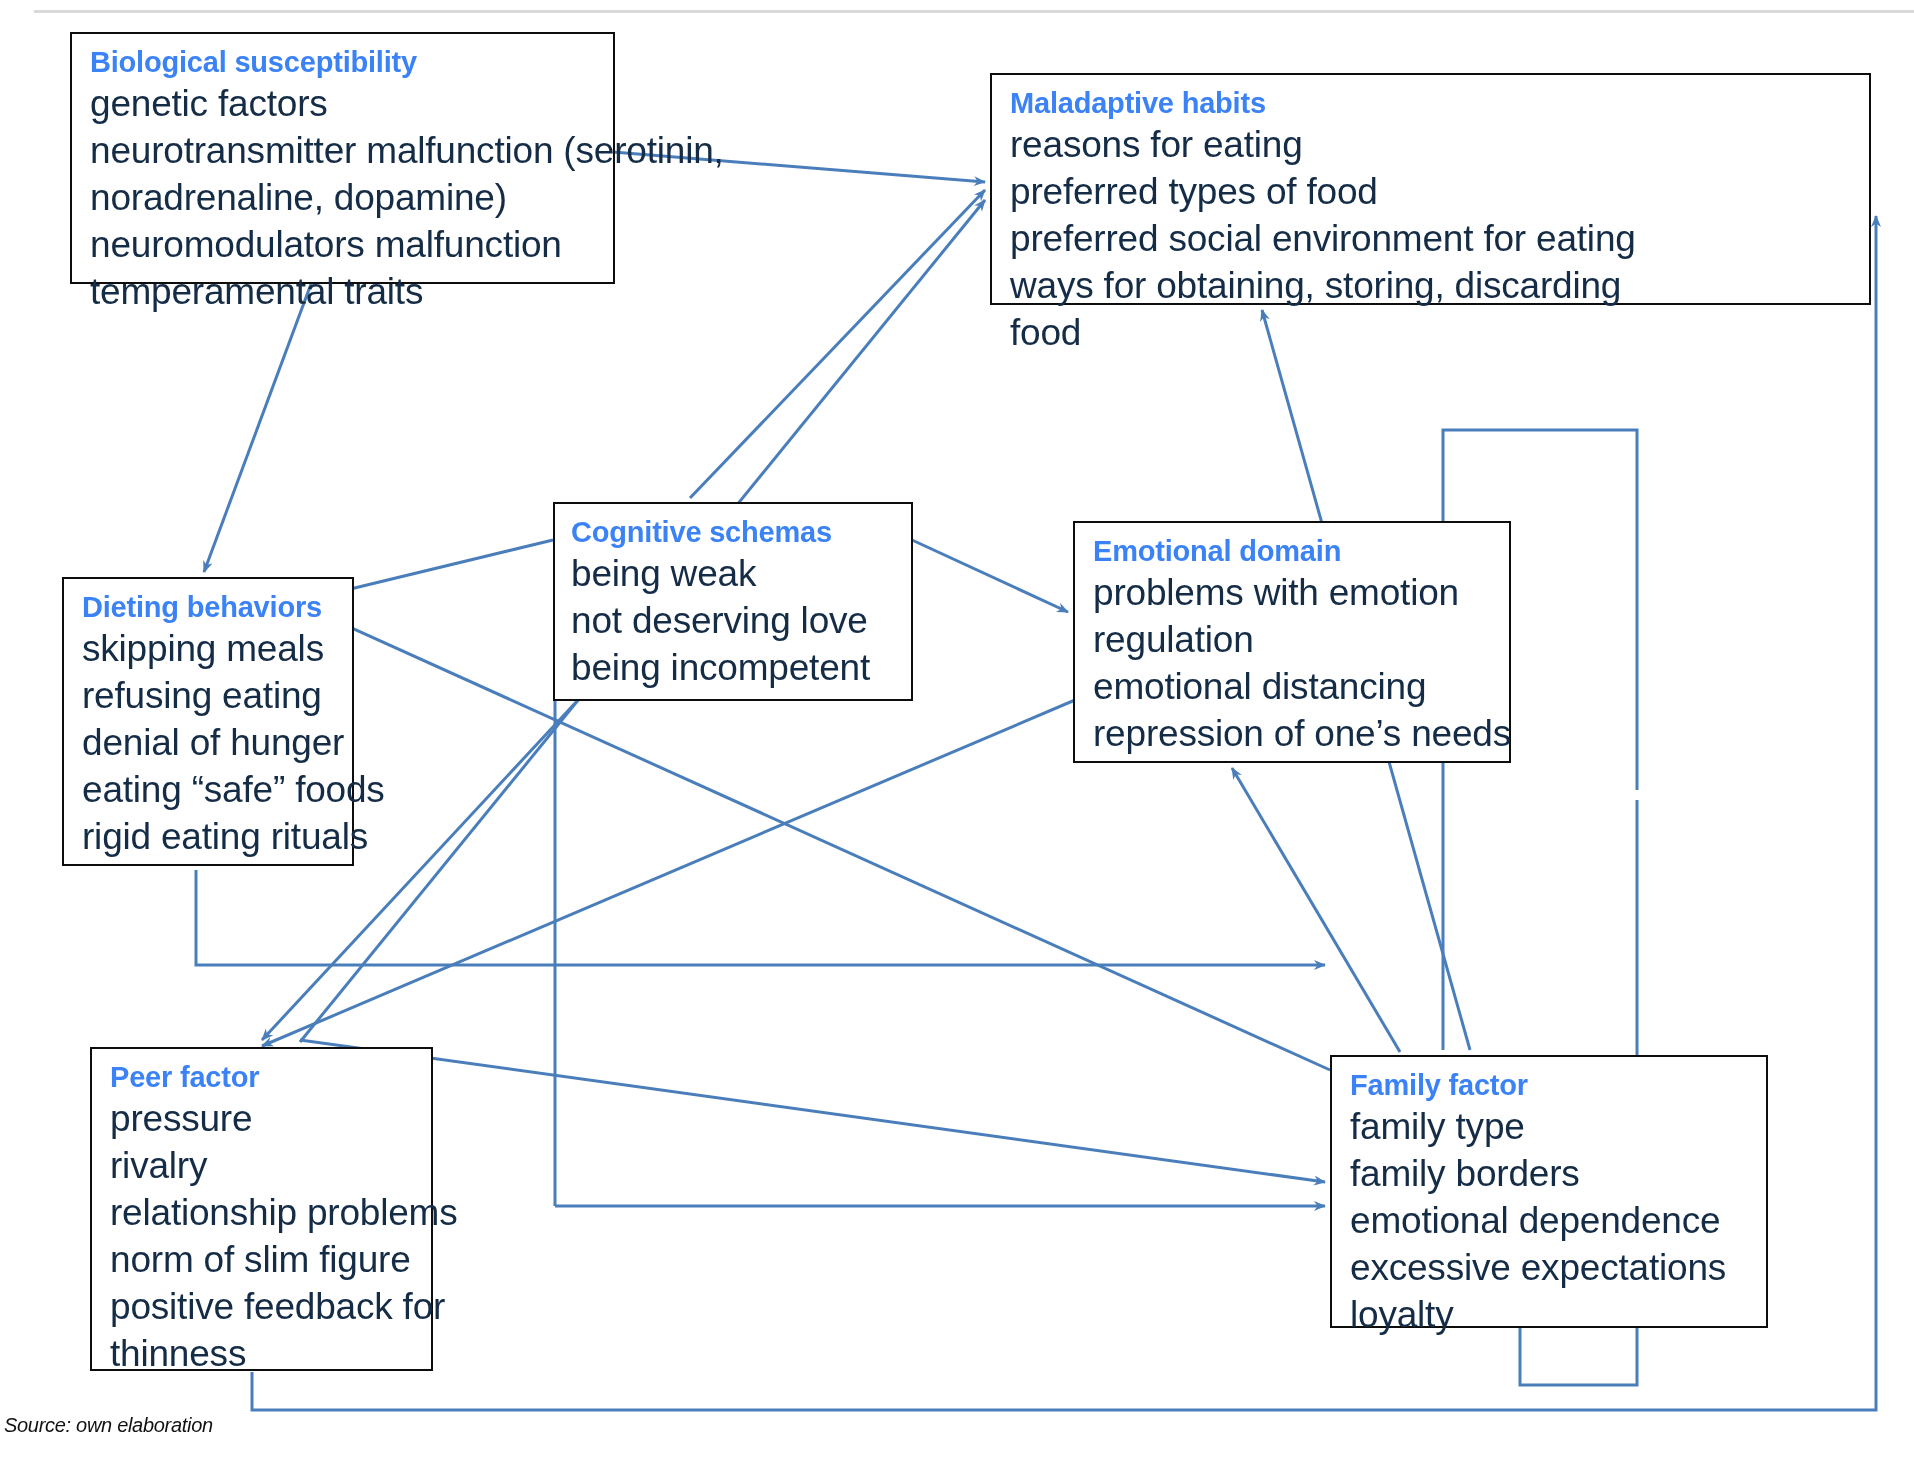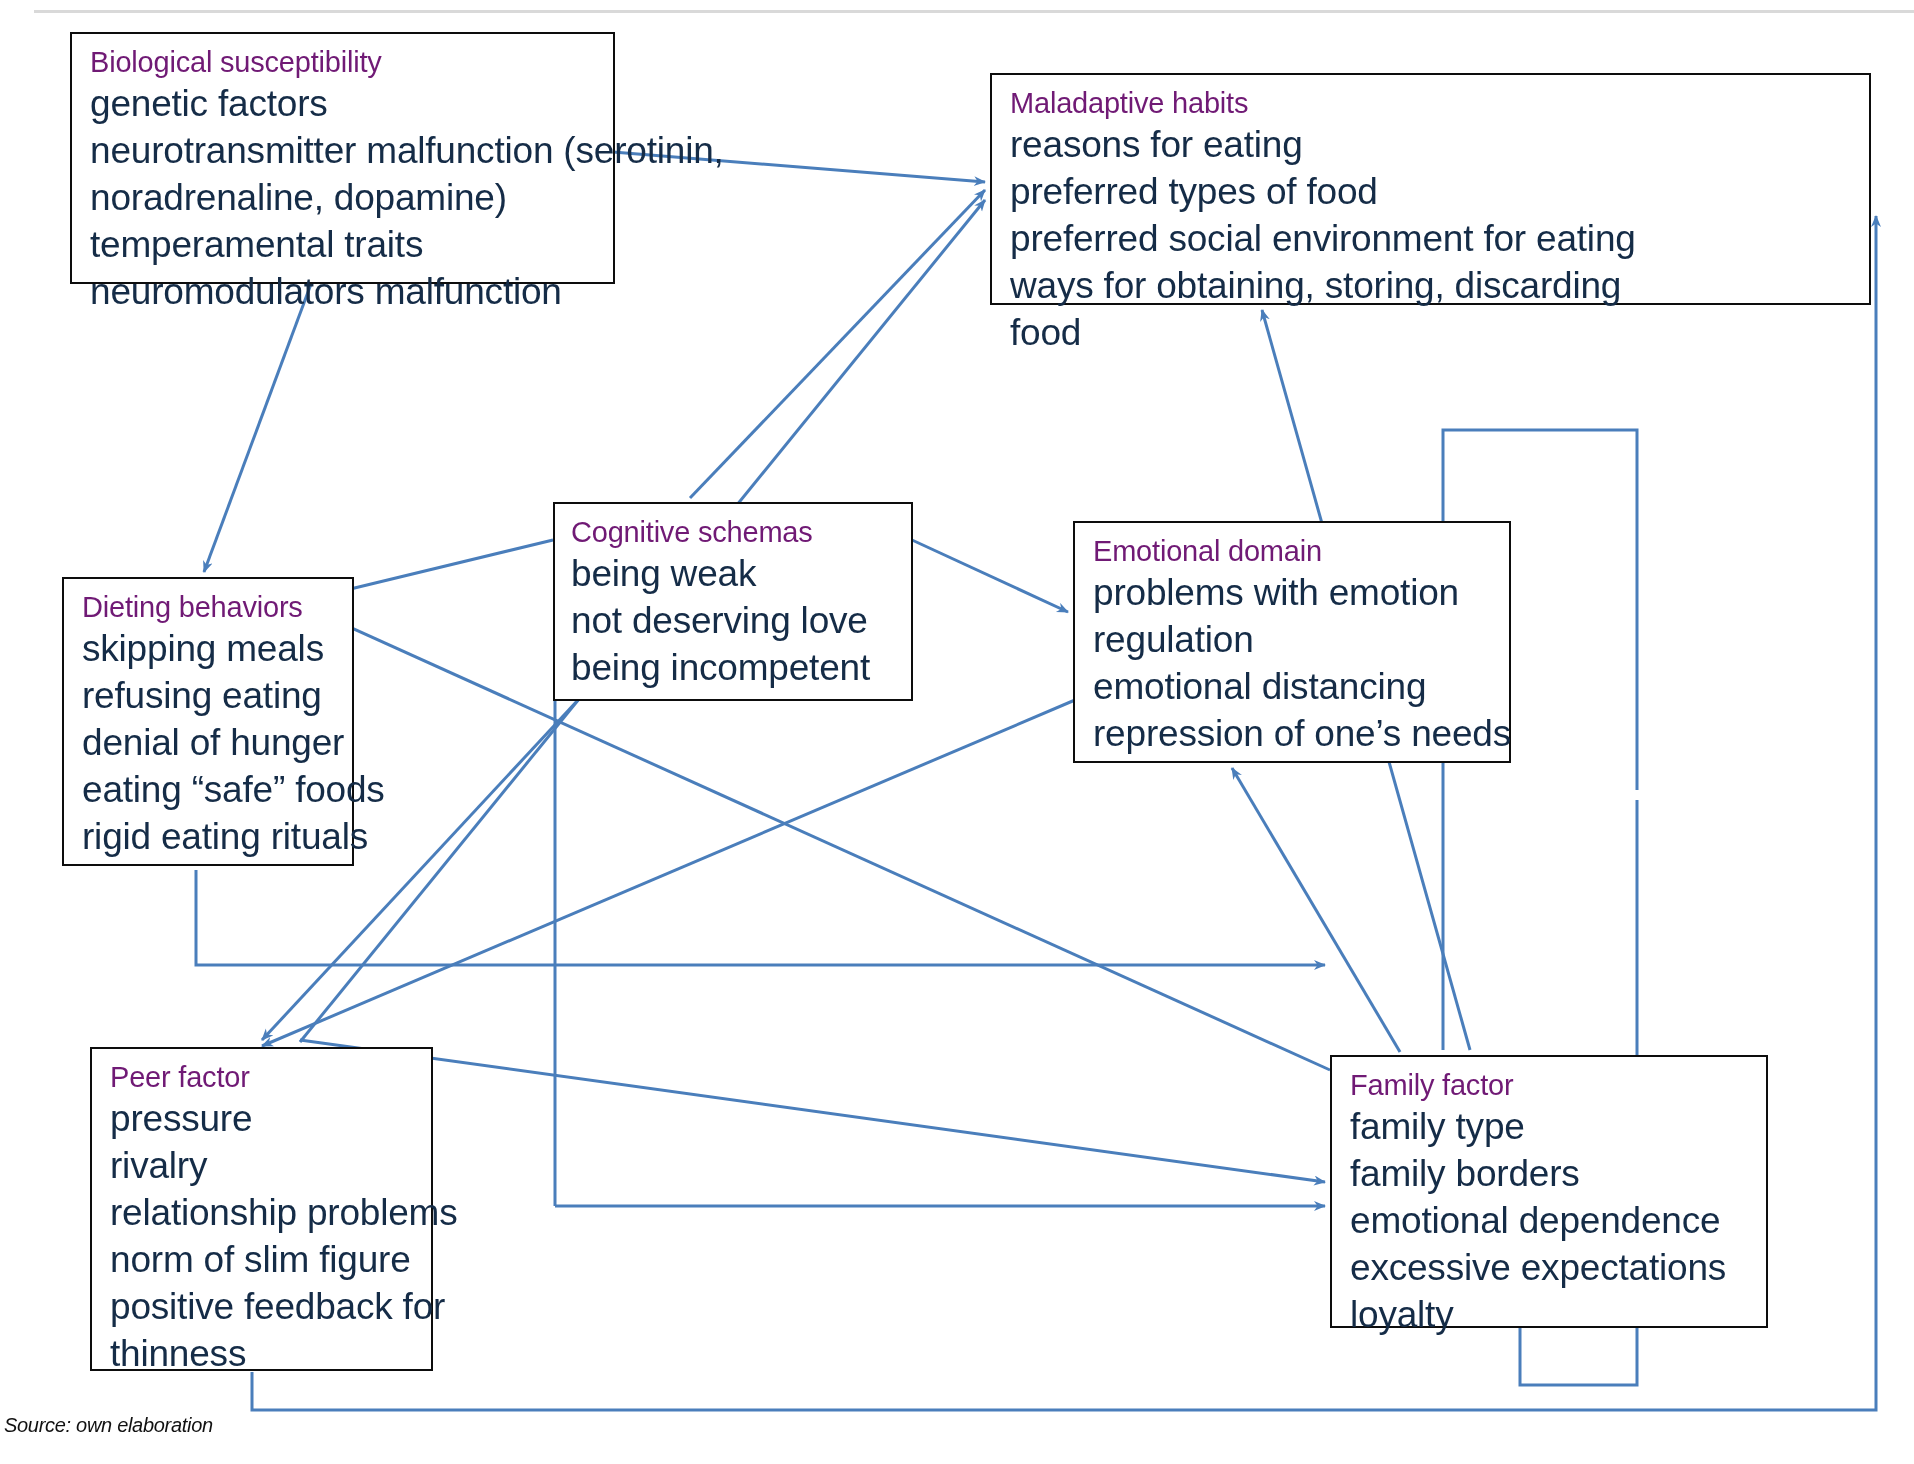--- a/index.html
+++ b/index.html
@@ -2,21 +2,21 @@
 <html><head>
 <meta charset="utf-8">
 <title>Eating disorder model diagram</title>
 <style>
   html,body{margin:0;padding:0;background:#ffffff;}
   body{font-family:"Liberation Sans",sans-serif;}
   #stage{position:relative;width:1914px;height:1464px;background:#fff;overflow:hidden;}
   #topline{position:absolute;left:34px;top:10px;width:1880px;height:3px;background:#d9d9d9;}
   .box{position:absolute;border:2px solid #0d0d0d;background:#ffffff;box-sizing:border-box;
        padding:10px 14px 8px 18px;z-index:5;}
-  .box .ttl{font-weight:normal;color:#701a75;font-size:29px;line-height:1.27;letter-spacing:-0.2px;}
+  .box .ttl{font-weight:bold;color:#3b82f6;font-size:29px;line-height:1.27;letter-spacing:-0.2px;}
   .box .ln{color:#17375e;color:#152c47;font-size:37px;line-height:1.27;letter-spacing:-0.2px;white-space:nowrap;}
   #arrows{position:absolute;left:0;top:0;width:1914px;height:1464px;z-index:2;}
   #source{position:absolute;left:4px;top:1414px;font-style:italic;font-size:20px;color:#111;
           font-family:"Liberation Sans",sans-serif;letter-spacing:-0.3px;}
 </style>
 </head>
 <body>
 
 <div id="stage">
 
@@ -67,22 +67,22 @@
       <path d="M555,700 L555,1206" marker-end="none"></path>
       <path d="M555,1206 L1325,1206"></path>
     </g>
   </svg>
 
   <div class="box" style="left:70px;top:32px;width:545px;height:252px;">
     <div class="ttl">Biological susceptibility</div>
     <div class="ln">genetic factors</div>
     <div class="ln">neurotransmitter malfunction (serotinin,</div>
     <div class="ln">noradrenaline, dopamine)</div>
+    <div class="ln">neuromodulators malfunction</div>
     <div class="ln">temperamental traits</div>
-    <div class="ln">neuromodulators malfunction</div>
   </div>
 
   <div class="box" style="left:990px;top:73px;width:881px;height:232px;">
     <div class="ttl">Maladaptive habits</div>
     <div class="ln">reasons for eating</div>
     <div class="ln">preferred types of food</div>
     <div class="ln">preferred social environment for eating</div>
     <div class="ln">ways for obtaining, storing, discarding</div>
     <div class="ln">food</div>
   </div>

